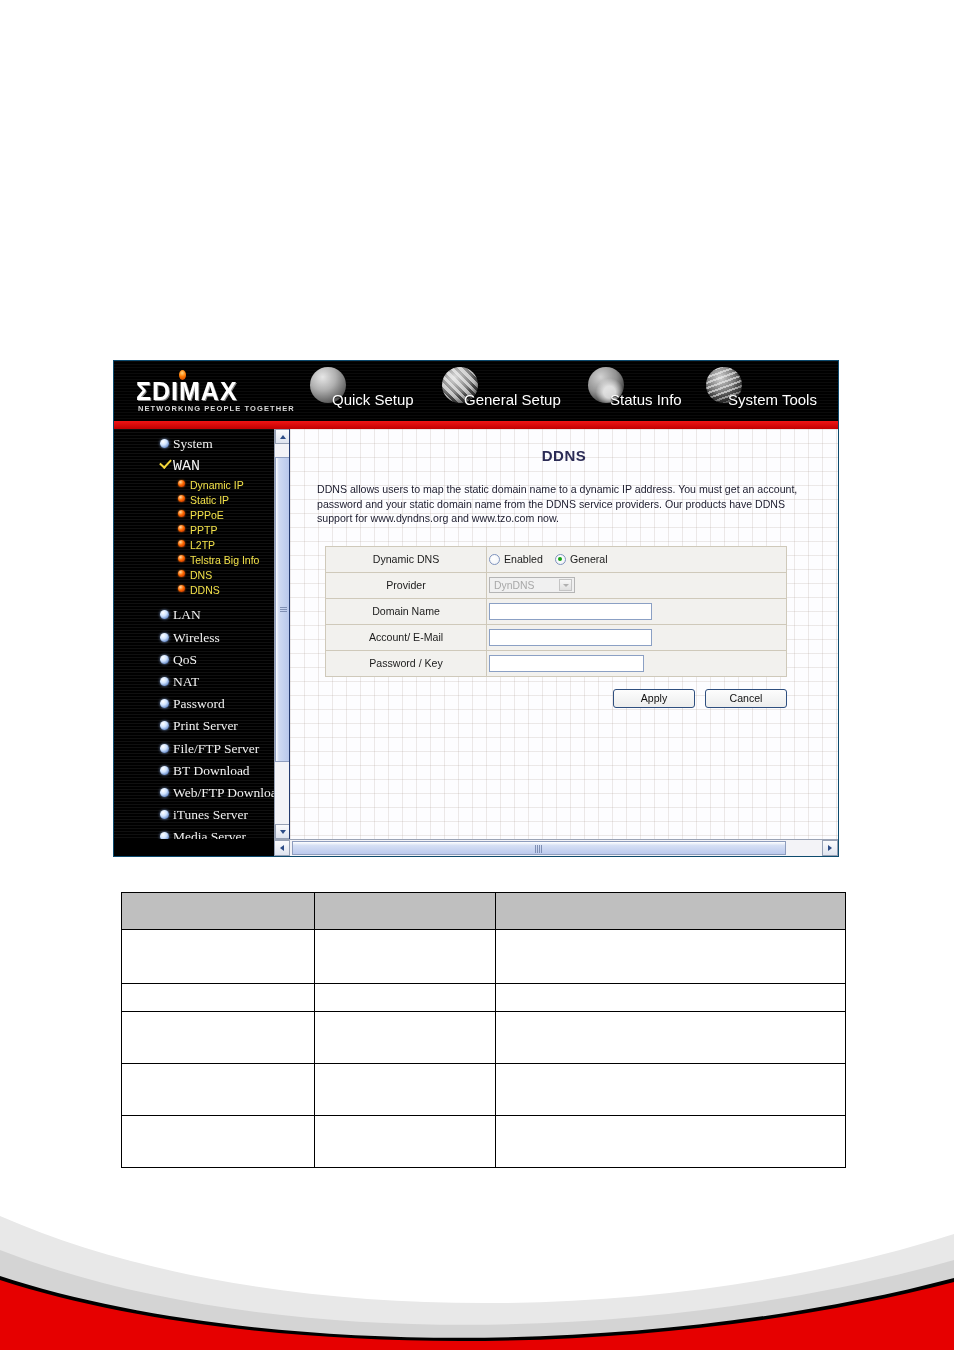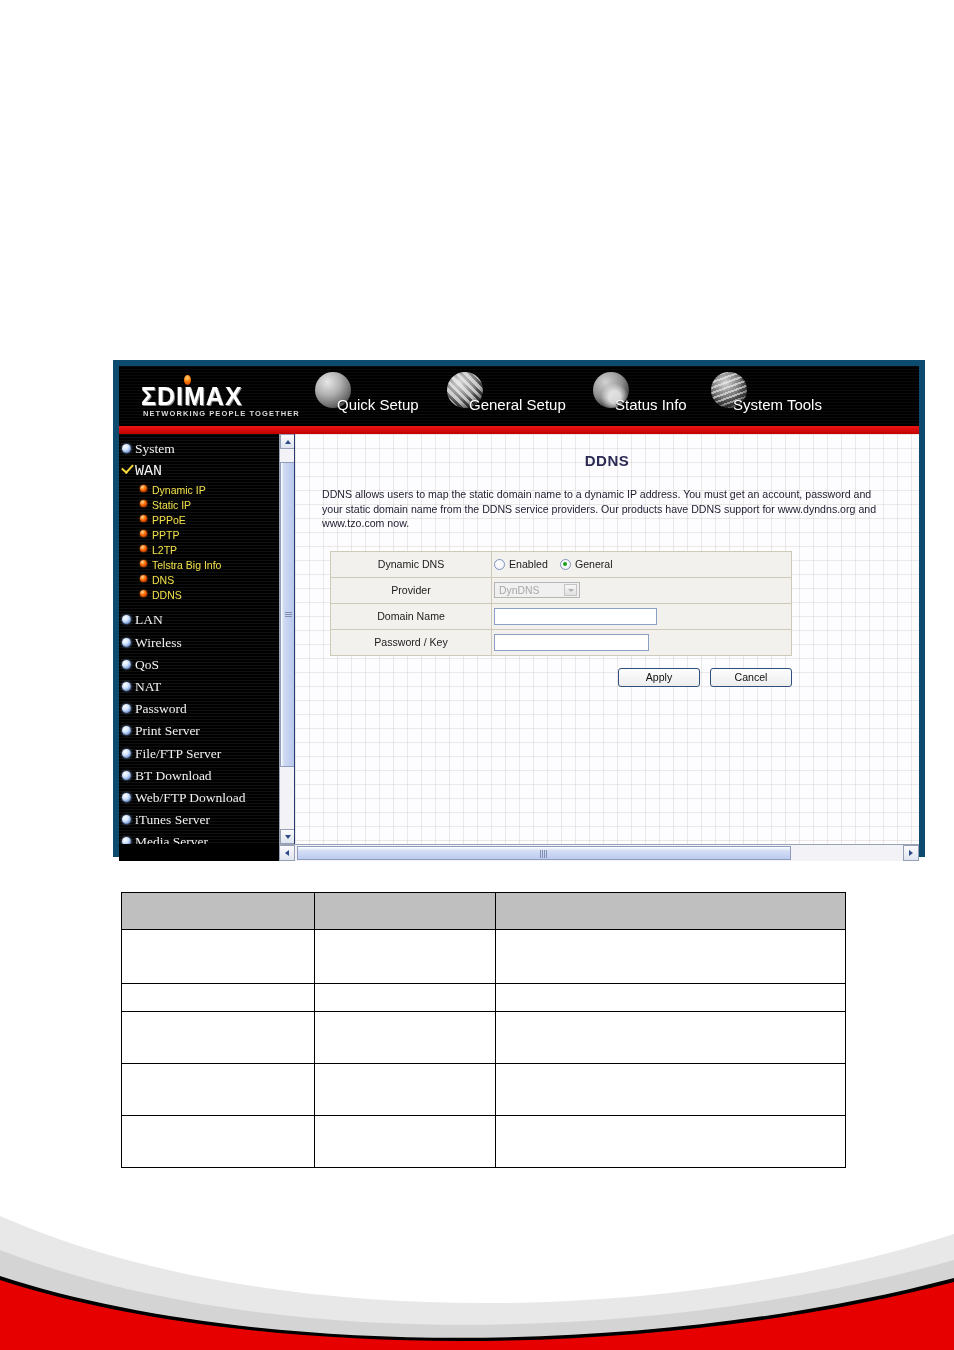--- a/index.html
+++ b/index.html
@@ -4,23 +4,23 @@
 <style>
   html,body{margin:0;padding:0;}
   body{
     width:954px;height:1350px;position:relative;overflow:hidden;
     background:#ffffff;
     font-family:"Liberation Sans", sans-serif;
   }
 
   
   #router-window{
-    position:absolute;left:113px;top:360px;width:812px;height:497px;
+    position:absolute;left:113px;top:360px;width:726px;height:497px;
     background:#b91c1c;
-    border:6px solid #0c4a6e;
+    border:1px solid #0c4a6e;
     box-sizing:border-box;
   }
 
   
   .banner{
     position:relative;height:60px;width:100%;
     background:
       repeating-linear-gradient(to bottom,
         #0b0b0b 0px,#0b0b0b 1px,
         #000 1px,#000 3px);
@@ -88,20 +88,21 @@
   .ui-body{position:relative;height:427px;width:100%;background:#000;}
 
   
   .sidebar{
     position:absolute;left:0;top:0;width:160px;height:410px;
     background:
       repeating-linear-gradient(to bottom,#101010 0px,#101010 1px,#000 1px,#000 3px);
     overflow:hidden;
     padding-top:3px;
     box-sizing:border-box;
+    padding-left:43px;
   }
   .menu-item{
     position:relative;height:22.2px;line-height:22.2px;
     padding-left:16px;white-space:nowrap;cursor:pointer;
   }
   .menu-item .orb{
     position:absolute;left:3px;top:7px;width:9px;height:9px;border-radius:50%;
     background:radial-gradient(circle at 35% 30%,#ffffff 0%,#cfe3ff 40%,#5d82c4 80%,#22396b 100%);
     box-shadow:0 0 3px rgba(160,195,255,.75);
   }
@@ -451,20 +452,26 @@
             <span class="select">
               <span>DynDNS</span>
               <span class="arrowbox">
                     <i></i>
                   </span>
             </span>
           </td>
         </tr>
         <tr>
           <td class="lbl">Domain Name</td>
+          <td class="val">
+            <span class="txtinput"></span>
+          </td>
+        </tr>
+        <tr>
+          <td class="lbl">Account/ E-Mail</td>
           <td class="val">
             <span class="txtinput"></span>
           </td>
         </tr>
         <tr>
           <td class="lbl">Password / Key</td>
           <td class="val">
             <span class="txtinput short"></span>
           </td>
         </tr>

